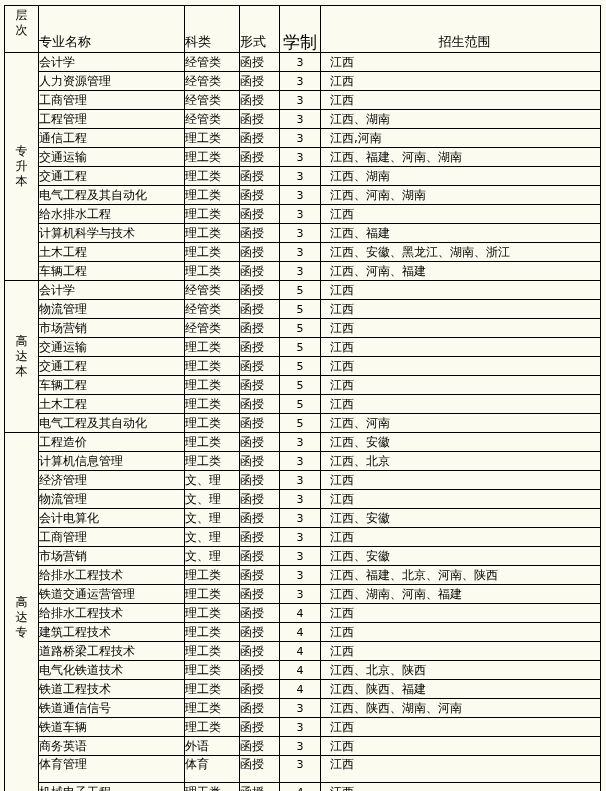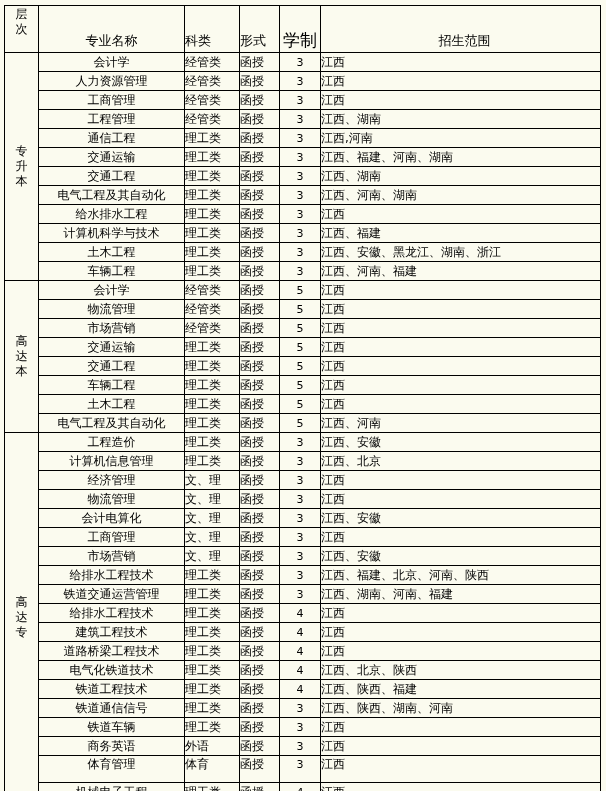--- a/index.html
+++ b/index.html
@@ -21,26 +21,26 @@
     }
     td {
       border: 1px solid #000;
       padding: 0;
       height: 18px;
       line-height: 17px;
       white-space: nowrap;
       overflow: hidden;
     }
     .c-level { width: 33px; text-align: center; vertical-align: middle; font-size: 12px; line-height: 15px; }
-    .c-name { width: 145px; text-align: center; }
+    .c-name { width: 145px; }
     .c-cat { width: 54px; text-align: left; }
     .c-form { width: 39px; text-align: left; }
     .c-years { width: 40px; text-align: center; font-size: 11px; }
-    .c-region { text-align: left; padding-left: 0; }
-    thead td { height: 43px; vertical-align: bottom; font-size: 13px; line-height: 18px; padding-bottom: 1px; font-family: Liberation Mono, monospace; }
+    .c-region { text-align: left; padding-left: 9px; }
+    thead td { height: 43px; vertical-align: bottom; font-size: 13px; line-height: 18px; padding-bottom: 1px; }
     thead td.c-level { vertical-align: top; padding-top: 2px; font-size: 12px; line-height: 18px; }
     thead td.c-region { text-align: center; padding-left: 8px; }
     .vtext { display: inline-block; width: 14px; word-break: break-all; white-space: normal; line-height: 15px; }
     tr.tall td { height: 26px; vertical-align: top; }
   </style>
 </head>
 <body>
 
 <table>
   <thead>

